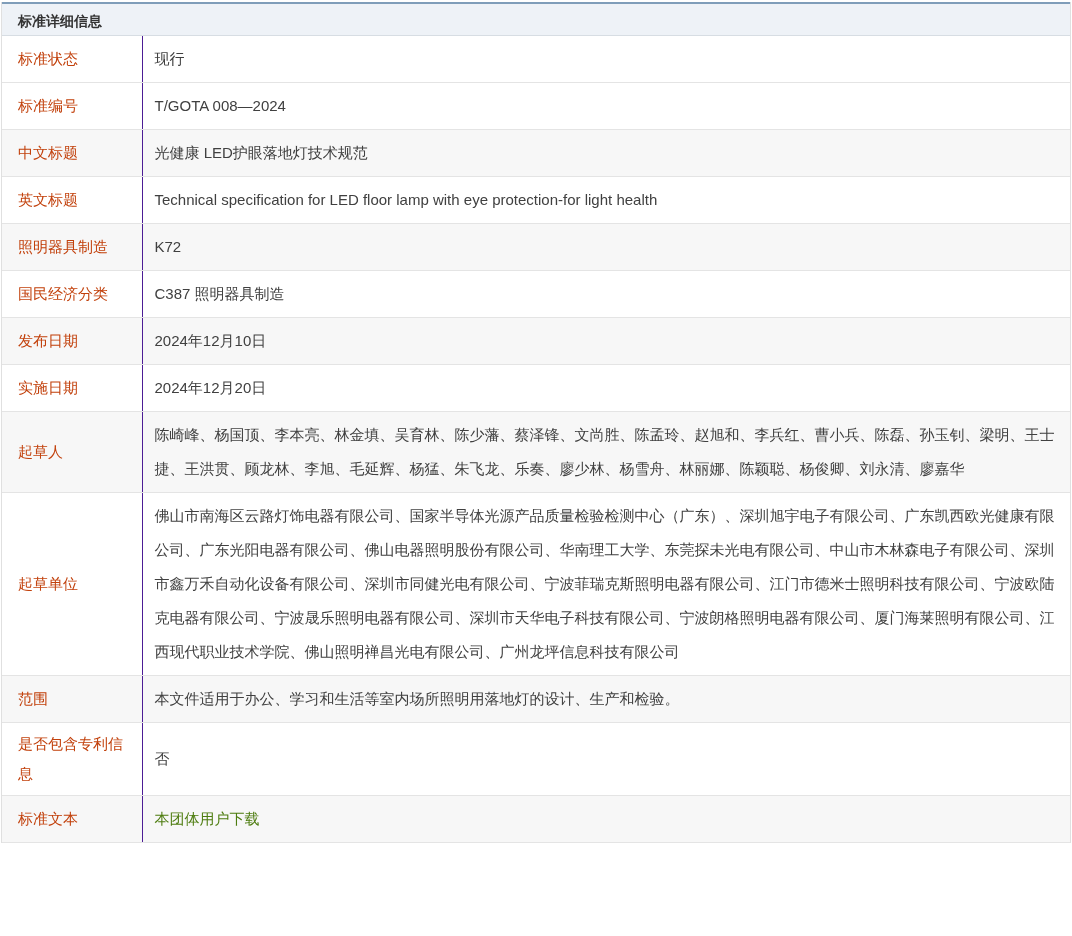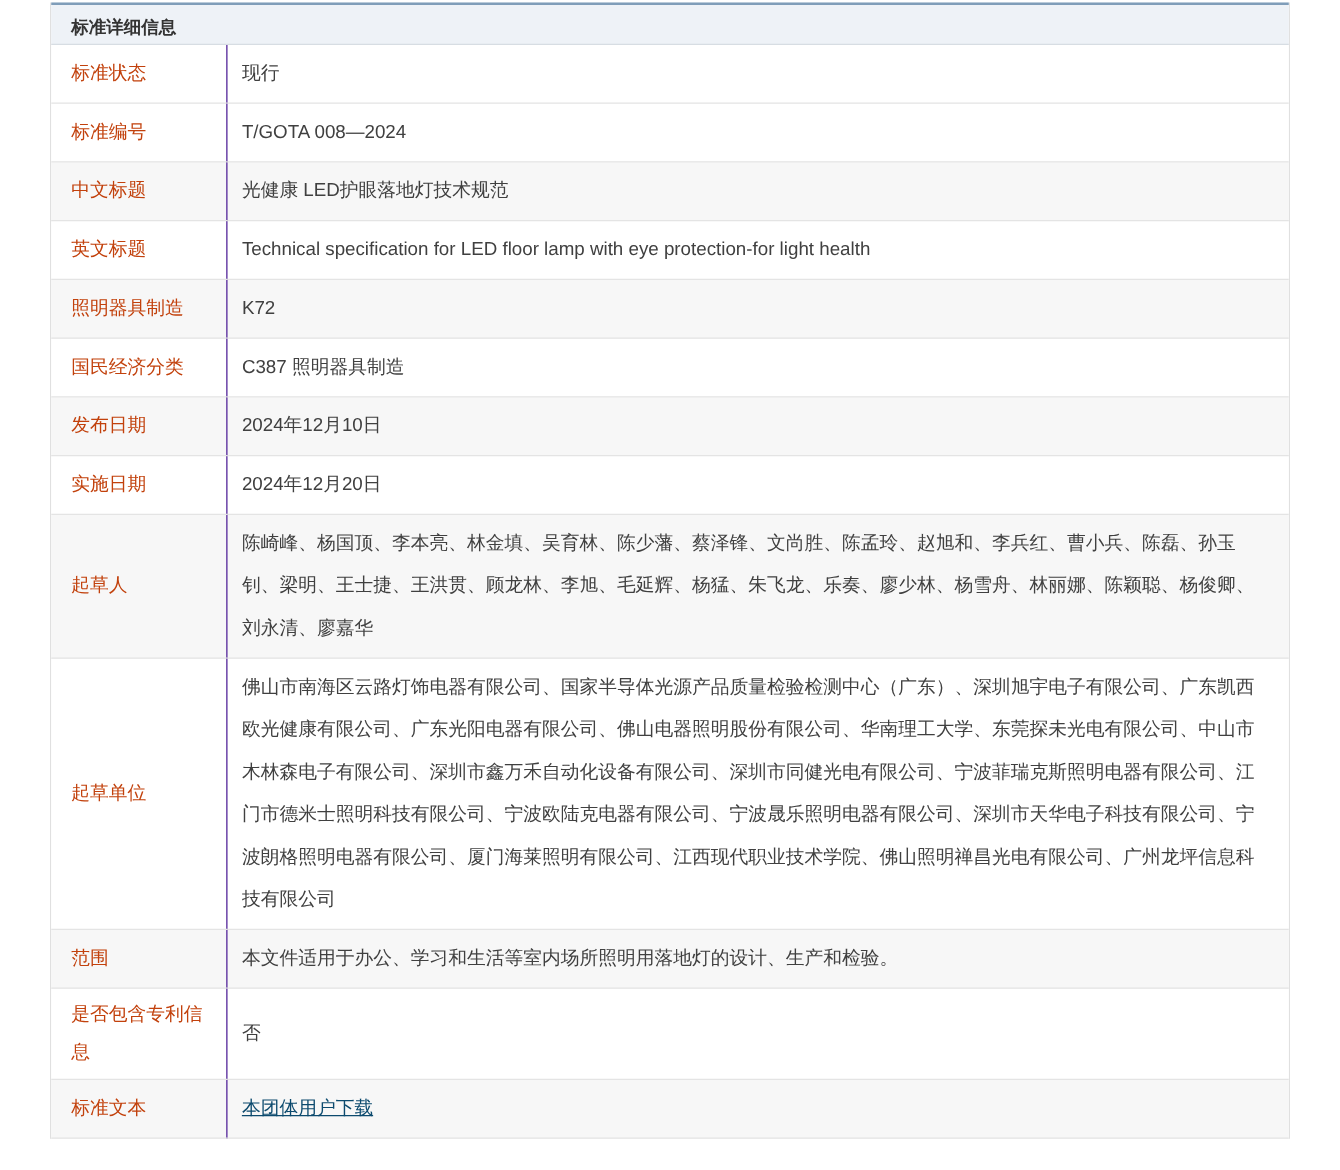--- a/index.html
+++ b/index.html
@@ -8,21 +8,21 @@
     font-family: "Liberation Sans", "DejaVu Sans", sans-serif;
     color: #404040;
   }
   .page {
     width: 1072px;
     height: 936px;
     overflow: hidden;
     background: #ffffff;
   }
   .detail-box {
-    width: 992px;
+    width: 1070px;
     margin: 2px auto 0 auto;
     border-left: 1px solid #e0e0e0;
     border-right: 1px solid #e0e0e0;
   }
   .detail-header {
     border-top: 2px solid #7f9db9;
     border-bottom: 1px solid #d7dde3;
     background: #eef2f7;
     height: 34px;
     line-height: 34px;
@@ -55,22 +55,21 @@
     line-height: 30px;
     color: #c2410c;
   }
   td.value-cell {
     padding: 6px 14px 6px 12px;
     line-height: 34px;
     color: #404040;
     word-break: break-all;
   }
   td.value-cell a {
-    color: #0c4a6e;
-    text-decoration: underline;
+    color: #4d7c0f;
     cursor: pointer;
   }
 </style>
 </head>
 <body>
 
 <div class="page">
   <div class="detail-box">
     <div class="detail-header">标准详细信息</div>
     <table class="detail-table">

